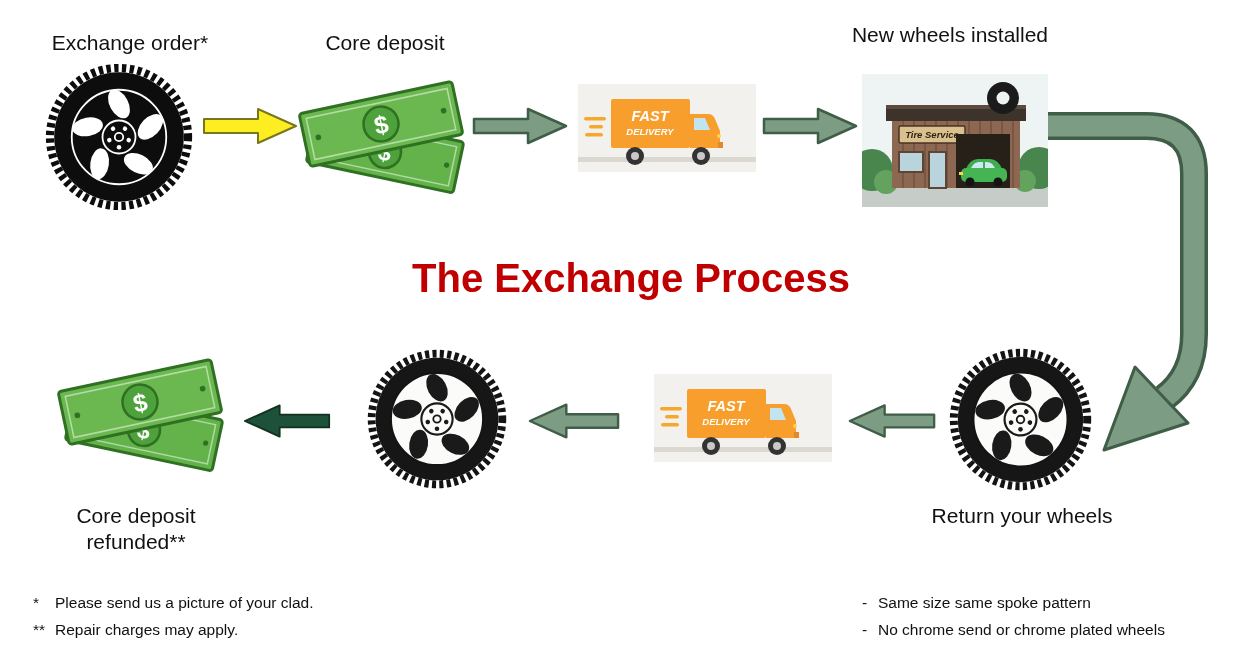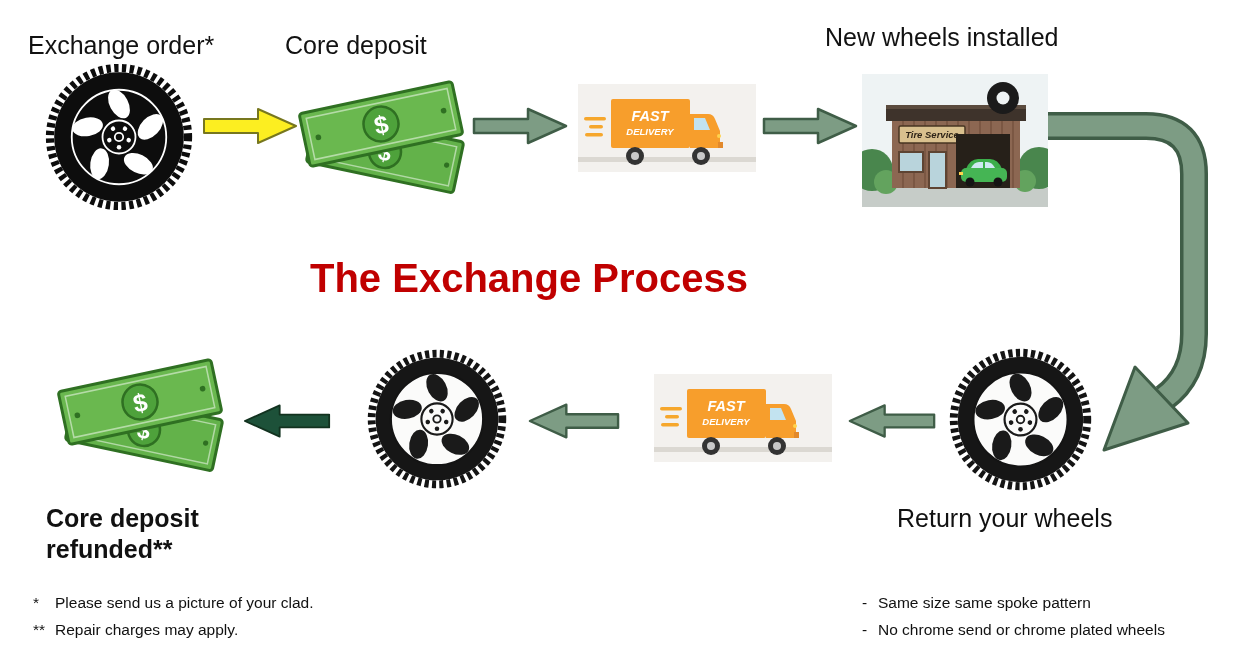--- a/index.html
+++ b/index.html
@@ -1,21 +1,21 @@
 <!DOCTYPE html>
 <html><head>
 <meta charset="utf-8">
 <style>
   html,body{margin:0;padding:0;background:#ffffff;}
   body{font-family:"Liberation Sans",sans-serif;color:#111;}
   .canvas{position:relative;width:1250px;height:666px;background:#ffffff;overflow:hidden;}
   .overlay{position:absolute;left:0;top:0;z-index:1;}
   .layer{position:absolute;z-index:2;}
-  .step-label{position:absolute;z-index:3;font-size:25px;line-height:1.25;text-align:left;color:#111;}
-  .title{position:absolute;z-index:3;font-size:40px;font-weight:700;color:#C00000;text-align:left;line-height:1.2;}
+  .step-label{position:absolute;z-index:3;font-size:21px;line-height:1.25;text-align:center;color:#111;}
+  .title{position:absolute;z-index:3;font-size:40px;font-weight:700;color:#C00000;text-align:right;line-height:1.2;}
   .footnote{position:absolute;z-index:3;font-size:15.5px;line-height:1.25;color:#111;}
   .fn-row{display:flex;margin-bottom:8px;}
   .fn-marker{flex:none;width:22px;}
   .fn-marker.dash{width:16px;}
 </style>
 </head>
 <body>
 
 <div class="canvas">
 
@@ -238,21 +238,21 @@
     </svg>
   </div>
 
   <div class="title" style="left:310px;top:254px;width:540px;">The Exchange Process</div>
 
   <div class="layer" style="left:52px;top:344px;">
     <svg width="180" height="132" viewBox="0 0 180 132">
         <use href="#money-bills"></use>
       </svg>
   </div>
-  <div class="step-label" style="left:46px;top:503px;width:180px;font-weight:bold;">Core deposit refunded**</div>
+  <div class="step-label" style="left:46px;top:503px;width:180px;">Core deposit refunded**</div>
 
   <div class="layer" style="left:243px;top:401px;">
     <svg width="88" height="40" viewBox="0 0 96 40">
       <polygon points="94,13 40,13 40,3 2,20 40,37 40,27 94,27" fill="#1D5139" stroke="#12321F" stroke-width="2" stroke-linejoin="round"></polygon>
     </svg>
   </div>
 
   <div class="layer" style="left:366px;top:348px;">
     <svg width="142" height="142" viewBox="0 0 100 100">
         <use href="#wheel-light"></use>

